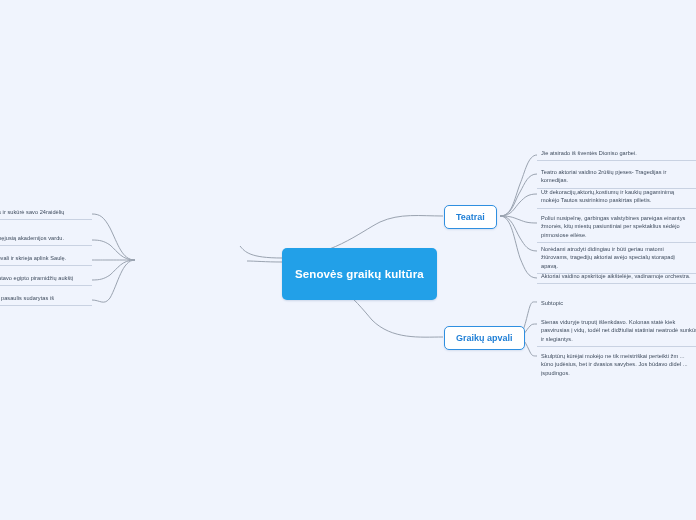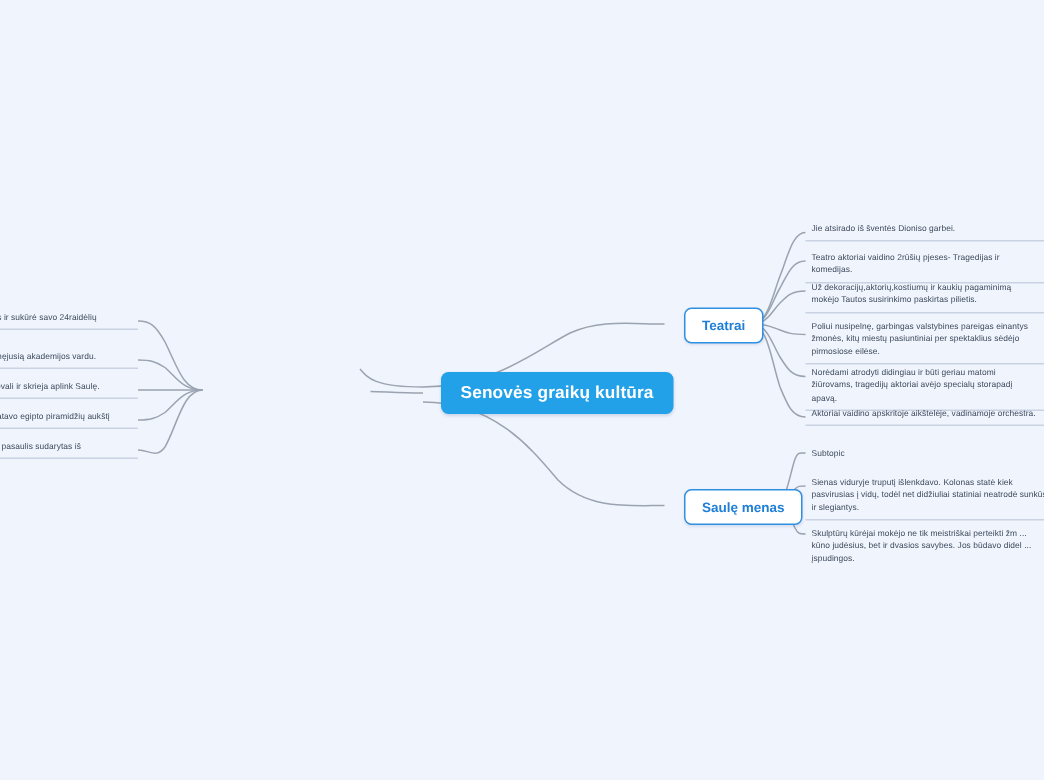--- a/index.html
+++ b/index.html
@@ -24,31 +24,30 @@
     position: absolute;
     left: 0; top: 0;
     width: 696px;
     height: 520px;
     pointer-events: none;
   }
   .node {
     position: absolute;
     box-sizing: border-box;
     white-space: nowrap;
-    margin-left: 12px;
   }
   
   .root {
     background: #22a0e8;
     border-radius: 5px;
     color: #ffffff;
     font-size: 11.5px;
     font-weight: bold;
     letter-spacing: .1px;
-    padding: 8px 13px;
+    padding: 20px 13px;
     left: 282px;
     top: 248px;
     box-shadow: 0 1px 2px rgba(40,80,140,.18);
   }
   
   .branch {
     background: #ffffff;
     border: 1.6px solid #2f8fe0;
     border-radius: 5px;
     color: #1f7fd6;
@@ -112,21 +111,21 @@
   <div class="node root">
     <span>Senovės graikų kultūra</span>
   </div>
 
 
   <div class="node branch branch-t">
     <span>Teatrai</span>
   </div>
 
   <div class="node branch branch-g">
-    <span>Saulę menas</span>
+    <span>Graikų apvali</span>
   </div>
 
   <div class="leaf" style="left:-30px; top:206px; width:122px;">ėjo balsius ir sukūrė savo 24raidėlių</div>
   <div class="leaf" style="left:-30px; top:232px; width:122px;">ėliau ilgamęjusią akademijos vardu.</div>
   <div class="leaf" style="left:-30px; top:252px; width:122px;">d žemė apvali ir skrieja aplink Saulę.</div>
   <div class="leaf" style="left:-30px; top:272px; width:122px; text-align:center;">Išmatavo egipto piramidžių aukštį</div>
   <div class="leaf" style="left:-30px; top:292px; width:122px;">, jog visas pasaulis sudarytas iš</div>
 
   <div class="leaf" style="left:537px; top:147px; width:159px;">Jie atsirado iš šventės Dioniso garbei.</div>
   <div class="leaf" style="left:537px; top:166px; width:159px;">Teatro aktoriai vaidino 2rūšių pjeses- Tragedijas ir komedijas.</div>

